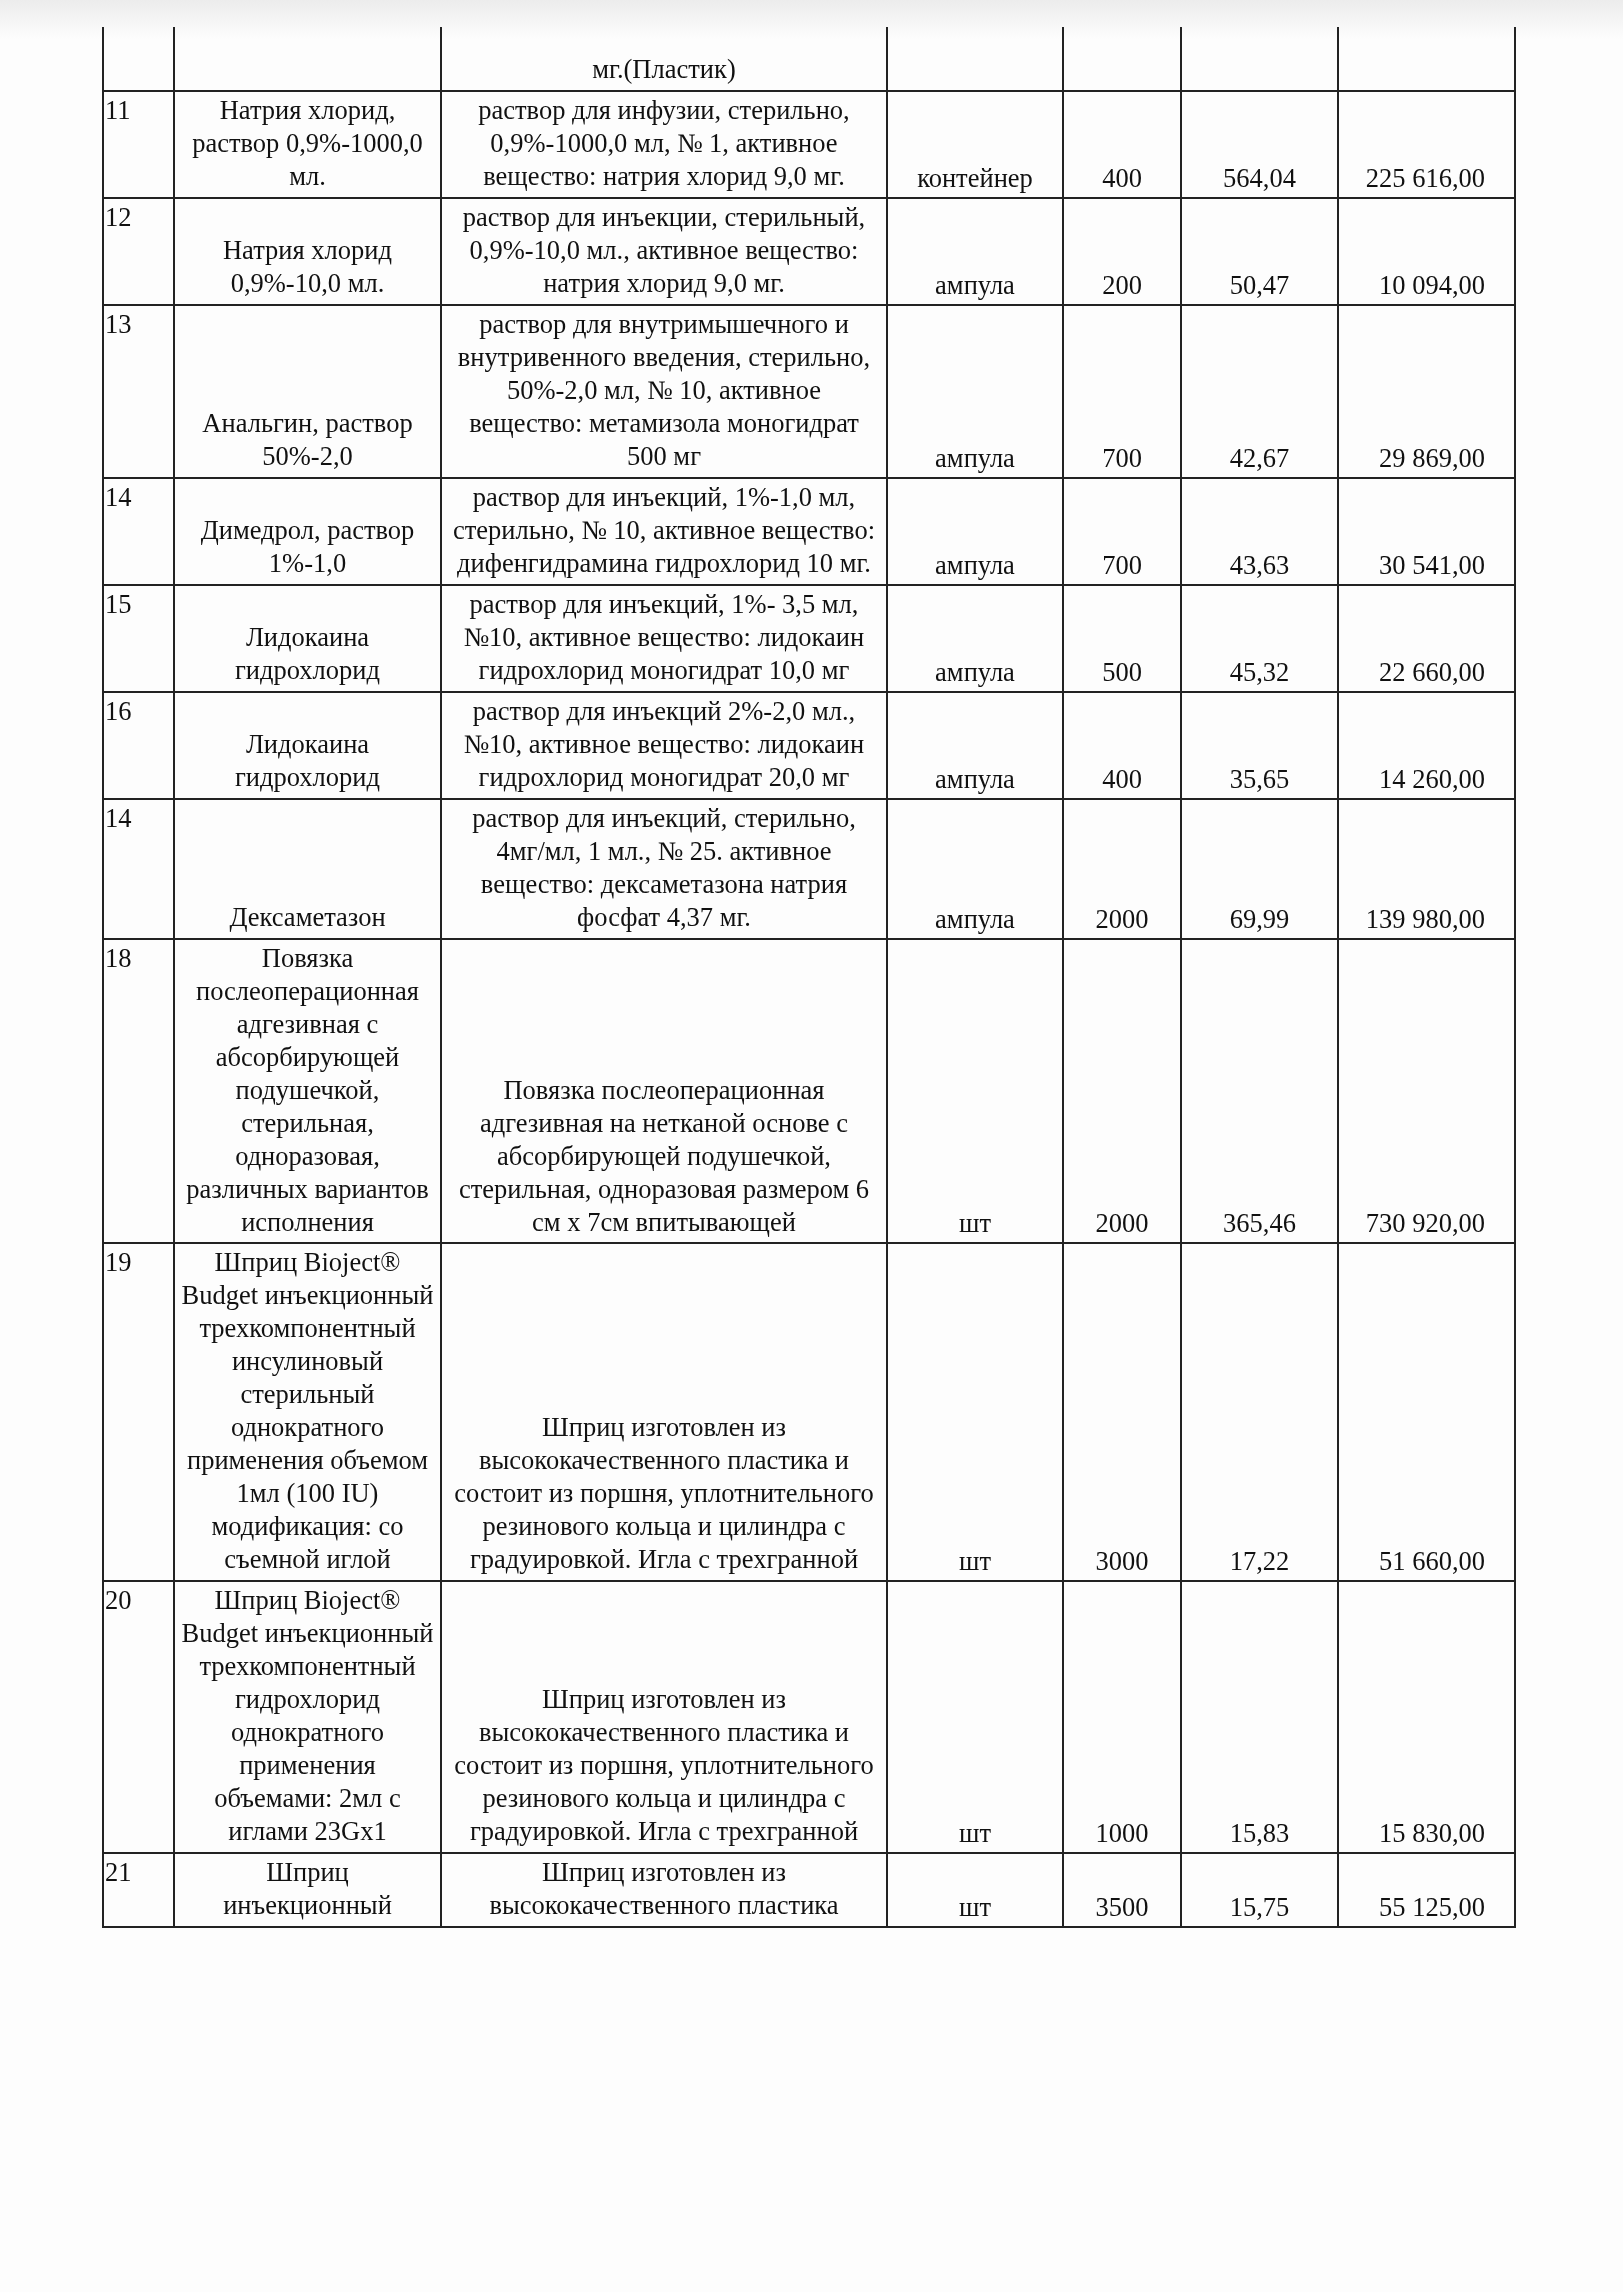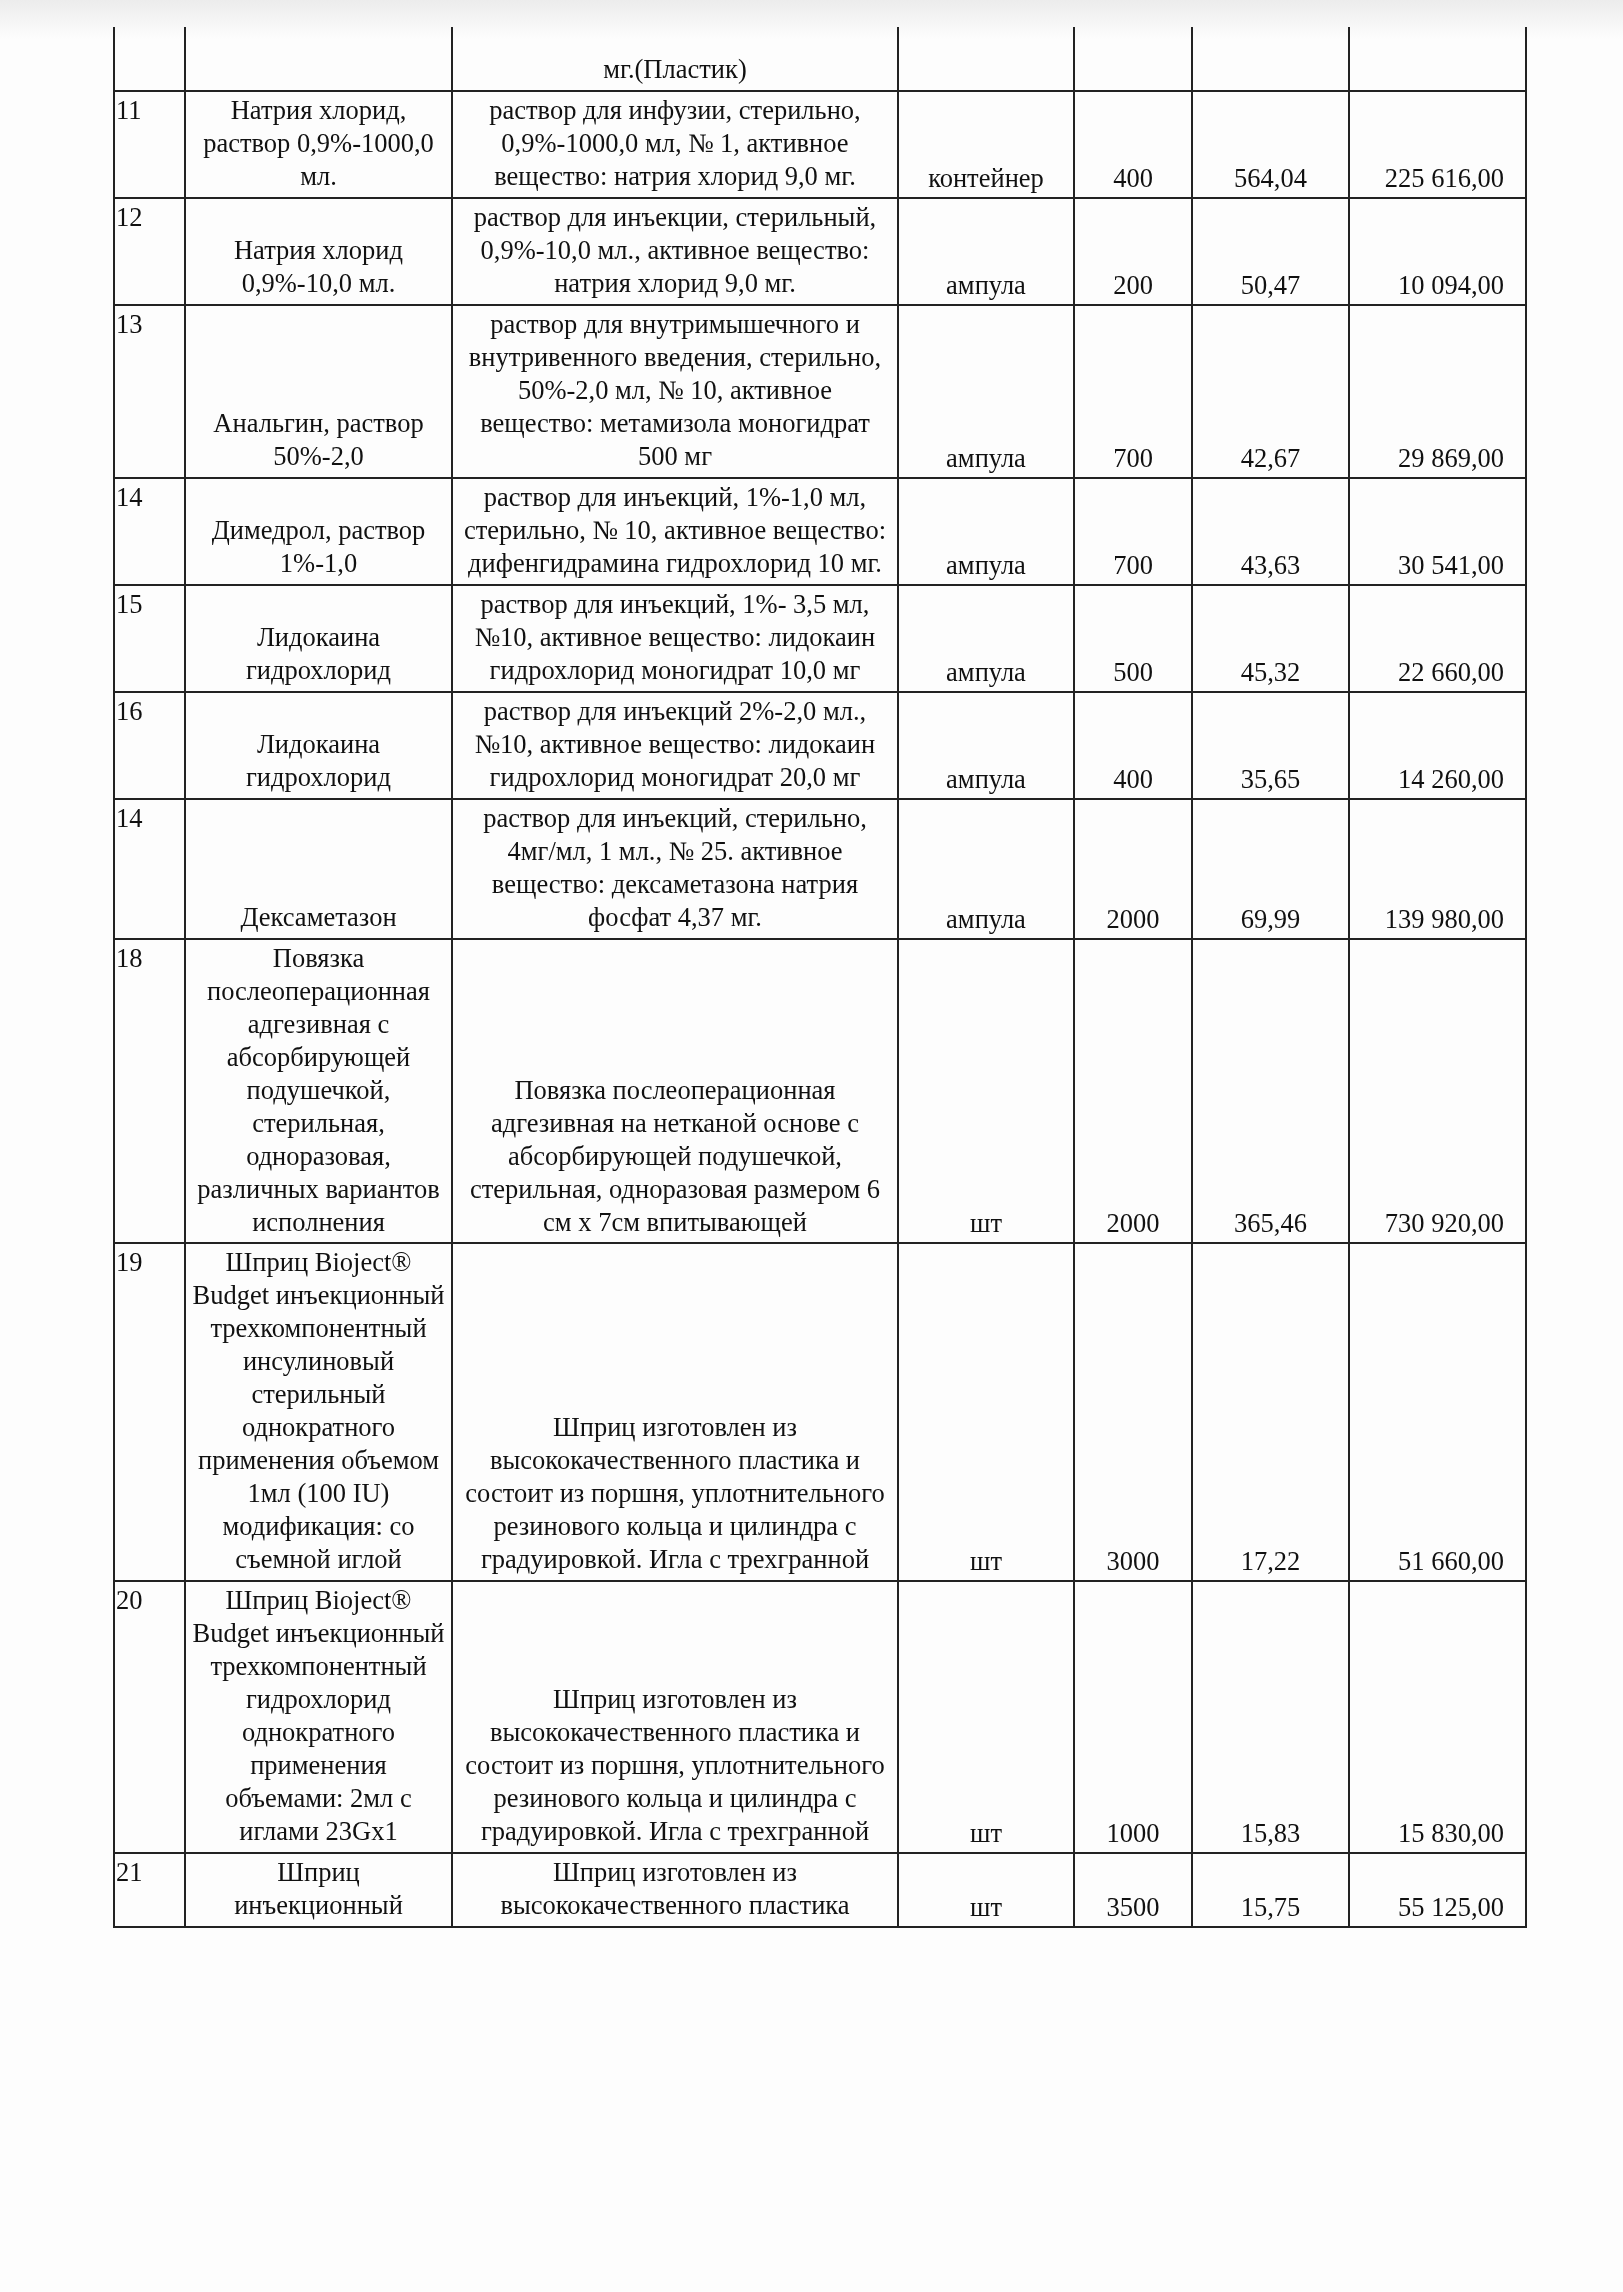--- a/index.html
+++ b/index.html
@@ -9,40 +9,40 @@
     font-family: "Liberation Serif", "DejaVu Serif", serif;
     color: #111;
     position: relative;
     overflow: hidden;
   }
   .scan-shade {
     position: absolute; left: 0; top: 0; width: 1623px; height: 39px;
     background: linear-gradient(#ececec, #fdfdfd);
   }
   .page {
-    position: absolute; left: 113px; top: 27.4px; width: 1294px;
+    position: absolute; left: 102px; top: 27.4px; width: 1294px;
   }
   table {
     border-collapse: collapse;
     width: 1411px;
     table-layout: fixed;
     font-size: 26.5px;
     line-height: 33px;
   }
   td {
     border: 2px solid #222;
     vertical-align: bottom;
     text-align: center;
     padding: 2px 5.9px 3.9px 5.9px;
   }
   td.num { vertical-align: top; text-align: left; padding-left: 1px; }
   td.name { vertical-align: bottom; }
   td.desc { vertical-align: bottom; margin-top: 33px; }
   td.unit, td.qty, td.price, td.sum { vertical-align: bottom; padding-bottom: 2px; }
-  td.sum { text-align: right; padding-right: 21px; }
+  td.sum { text-align: right; padding-right: 29px; }
   tr.cont td { border-top: none; vertical-align: top; height: 57px; }
   col.c1 { width: 71px; }
   col.c2 { width: 267px; }
   col.c3 { width: 446px; }
   col.c4 { width: 176px; }
   col.c5 { width: 118px; }
   col.c6 { width: 157px; }
   col.c7 { width: 177px; }
 </style>
 </head>

